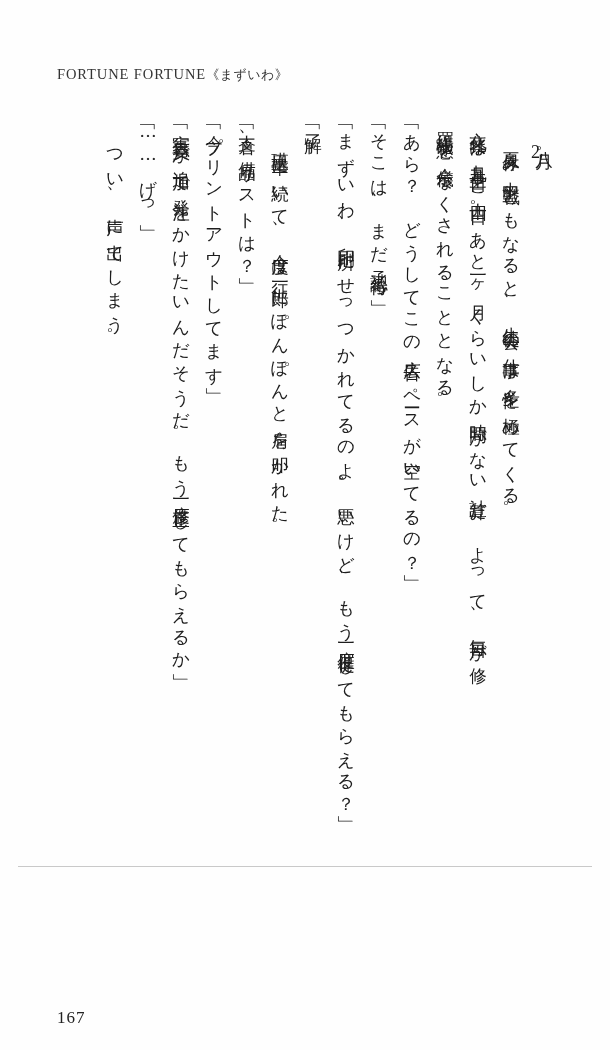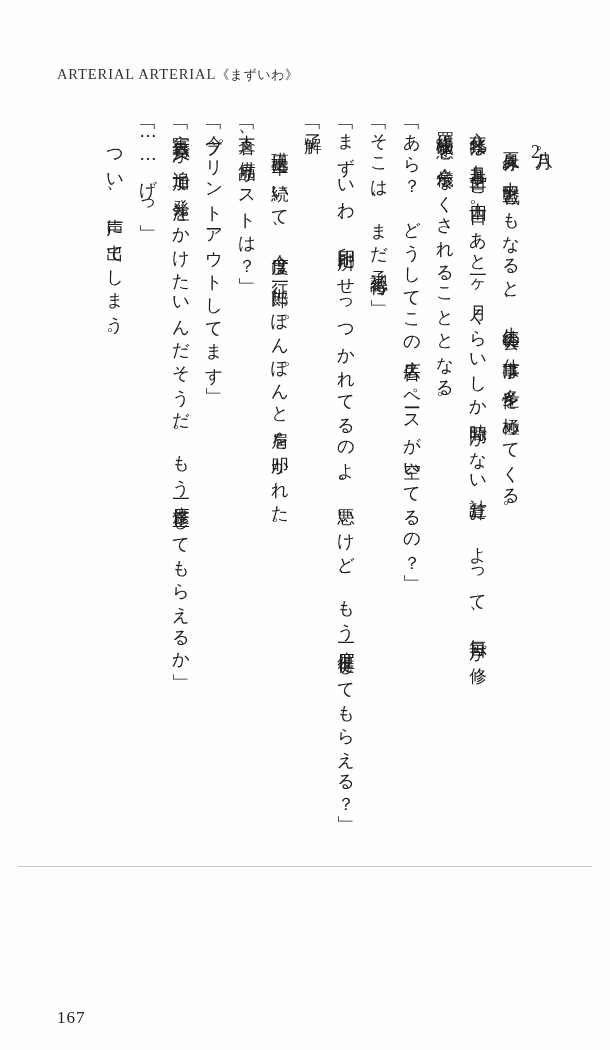--- a/index.html
+++ b/index.html
@@ -100,21 +100,21 @@
 
   
   .indent-1 { padding-top: 20px; }
 </style>
 </head>
 <body>
 
 <div class="page">
 
   <div class="running-head">
-    <span>ARTERIAL ARTERIAL</span><span class="rh-jp">《まずいわ》</span>
+    <span>FORTUNE FORTUNE</span><span class="rh-jp">《まずいわ》</span>
   </div>
 
   <div class="section-num">2</div>
 
   <div class="vbody">
       <div class="vcol indent-1">八月。</div>
       <div class="vcol indent-1">夏休み中盤戦ともなると、生徒会の仕事は多忙を極めてくる。</div>
       <div class="vcol">文化祭は九月十三日と十四日。あと一ヶ月くらいしか時間がない計算だ。よって、毎日が修</div>
       <div class="vcol">羅場状態を余儀なくされることとなる。</div>
       <div class="vcol">「あら？　どうしてこの広告スペースが空いてるの？」</div>

